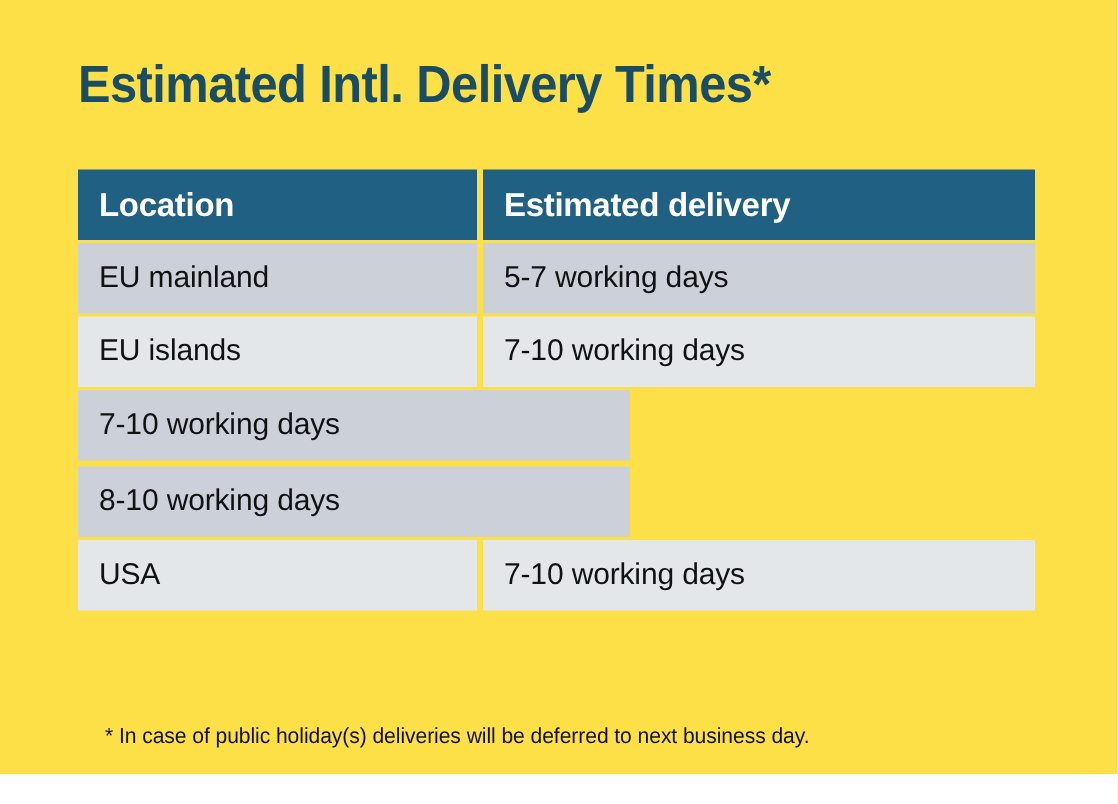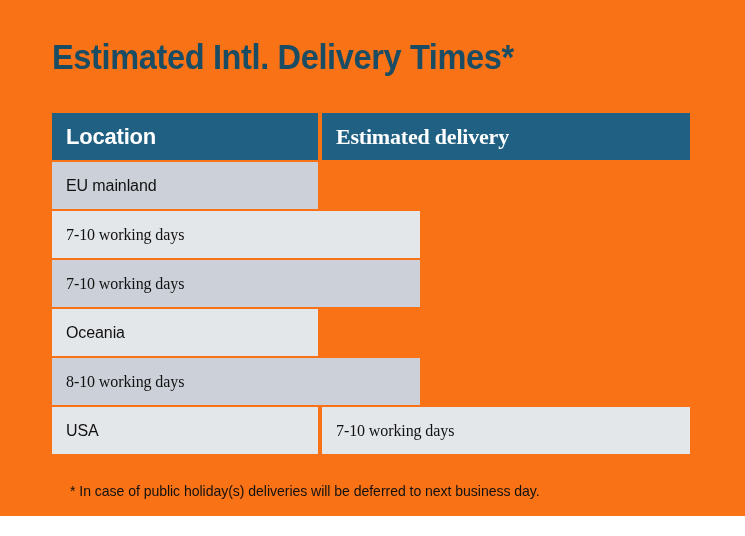--- a/index.html
+++ b/index.html
@@ -13,21 +13,21 @@
     height: 536px;
     overflow: hidden;
     font-family: "Liberation Sans", "DejaVu Sans", sans-serif;
     -webkit-font-smoothing: antialiased;
   }
 
   #canvas {
     position: relative;
     width: 745px;
     height: 516px;
-    background: #f97316;
+    background: #fde047;
   }
 
   
   .page-title {
     position: absolute;
     left: 52px;
     top: 36px;
     font-size: 35px;
     line-height: 42px;
     font-weight: 700;
@@ -54,29 +54,29 @@
   }
   .trow:last-child { margin-bottom: 16px; }
 
   .cell {
     box-sizing: border-box;
     display: flex;
     align-items: center;
     height: 47px;
     padding-left: 14px;
     padding-right: 10px;
-    font-size: 16px;
+    font-size: 20px;
     color: #111111;
     letter-spacing: -0.1px;
     white-space: nowrap;
     overflow: hidden;
   }
 
   .cell-location { width: 266px; margin-right: 4px; }
-  .cell-delivery { width: 368px; font-family: Liberation Serif, serif; }
+  .cell-delivery { width: 368px; }
 
   
   .trow-header .cell {
     background: #206183;
     color: #ffffff;
     font-weight: 700;
     font-size: 22px;
     height: 47px;
     letter-spacing: -0.2px;
   }
@@ -108,32 +108,33 @@
 
   <div class="delivery-table">
 
     <div class="trow trow-header">
       <div class="cell cell-location">Location</div>
       <div class="cell cell-delivery">Estimated delivery</div>
     </div>
 
     <div class="trow trow-odd">
       <div class="cell cell-location">EU mainland</div>
+      <div class="cell cell-delivery">5-7 working days</div>
     </div>
 
     <div class="trow trow-even">
+      <div class="cell cell-location">EU islands</div>
       <div class="cell cell-delivery">7-10 working days</div>
     </div>
 
     <div class="trow trow-odd">
       <div class="cell cell-delivery">7-10 working days</div>
     </div>
 
     <div class="trow trow-even">
-      <div class="cell cell-location">Oceania</div>
     </div>
 
     <div class="trow trow-odd">
       <div class="cell cell-delivery">8-10 working days</div>
     </div>
 
     <div class="trow trow-even">
       <div class="cell cell-location">USA</div>
       <div class="cell cell-delivery">7-10 working days</div>
     </div>

